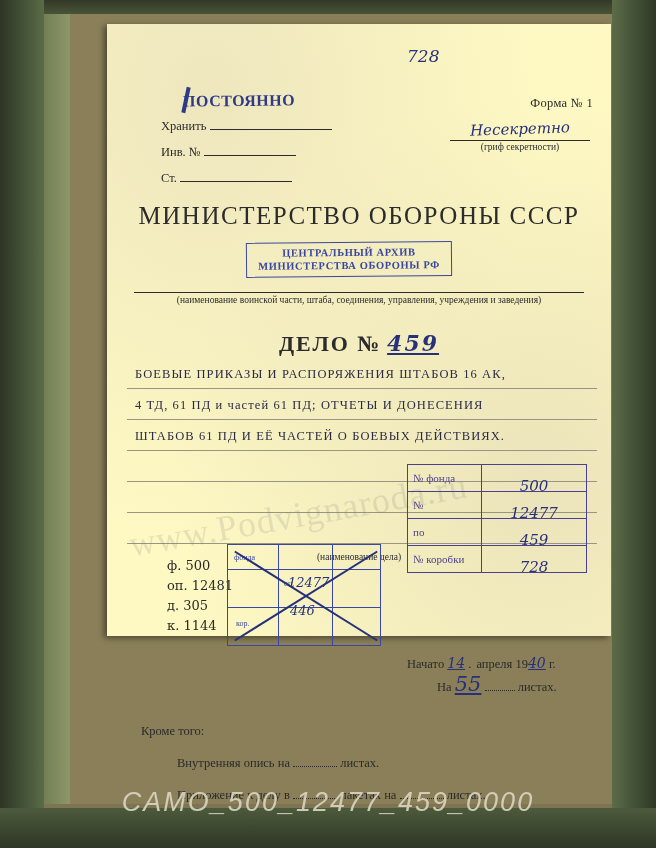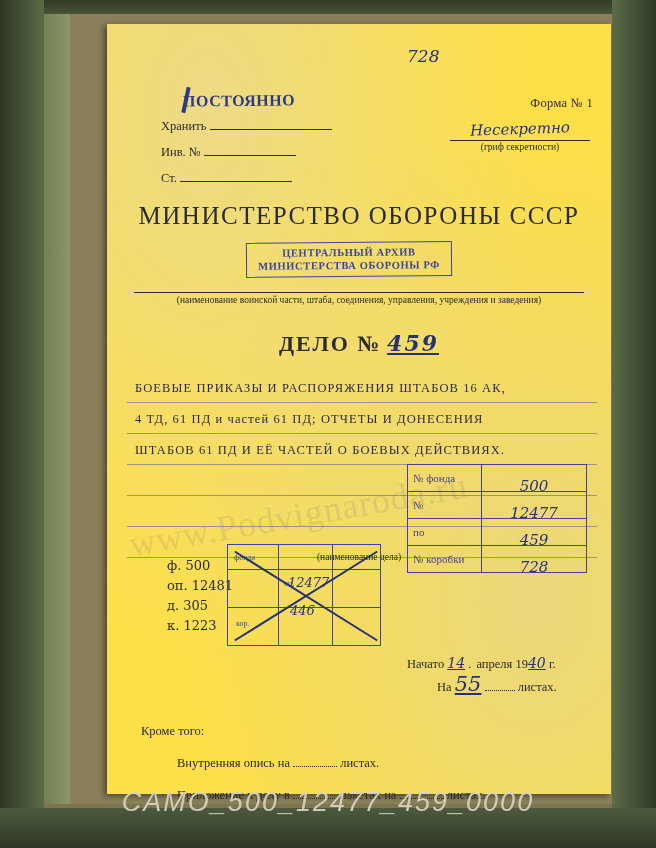--- a/index.html
+++ b/index.html
@@ -54,22 +54,22 @@
   .spine {
     position: absolute;
     left: 44px; top: 14px;
     width: 26px; height: 790px;
     background: linear-gradient(90deg,#6f7f55,#8e9a6b);
     opacity: .85;
   }
   .sheet {
     position: absolute;
     left: 107px; top: 24px;
-    width: 504px; height: 770px;
-    background: #fde047;
+    width: 504px; height: 612px;
+    background: #fef9c3;
     box-shadow: -3px 2px 6px rgba(0,0,0,.45);
     color: #2b2b2b;
   }
   .sheet:before {
     content: "";
     position: absolute;
     inset: 0;
     background:
       radial-gradient(ellipse at 20% 12%, rgba(225,214,186,.55), transparent 58%),
       radial-gradient(ellipse at 85% 75%, rgba(216,206,178,.5), transparent 60%);
@@ -193,21 +193,21 @@
     font-size: 22px;
     font-weight: bold;
     letter-spacing: 0;
   }
   .delo .hand {
     font-size: 22px;
     text-decoration: underline;
   }
   .title-lines {
     position: absolute;
-    left: 20px; right: 14px; top: 348px;
+    left: 20px; right: 14px; top: 334px;
   }
   .tl {
     position: relative;
     height: 31px;
     border-bottom: 1px solid #9a9483;
     font-size: 12.5px;
     letter-spacing: 1.1px;
     color: #2a2a46;
     padding-left: 8px;
     padding-top: 9px;
@@ -429,21 +429,21 @@
       <div class="row">
         <div class="lab">№ коробки</div>
         <div class="val">728</div>
       </div>
     </div>
 
     <div class="hand-left">
       <div>ф. 500</div>
       <div>оп. 12481</div>
       <div>д. 305</div>
-      <div>к. 1223</div>
+      <div>к. 1144</div>
     </div>
 
     <div class="grid-stamp">
       <div class="v1"></div>
       <div class="v2"></div>
       <div class="h1"></div>
       <div class="h2"></div>
       <div class="c" style="left:6px; top:8px;">фонда</div>
       <div class="c" style="left:56px; top:34px;">оп.</div>
       <div class="c hand" style="left:60px; top:30px; font-size:13px;">12477</div>

